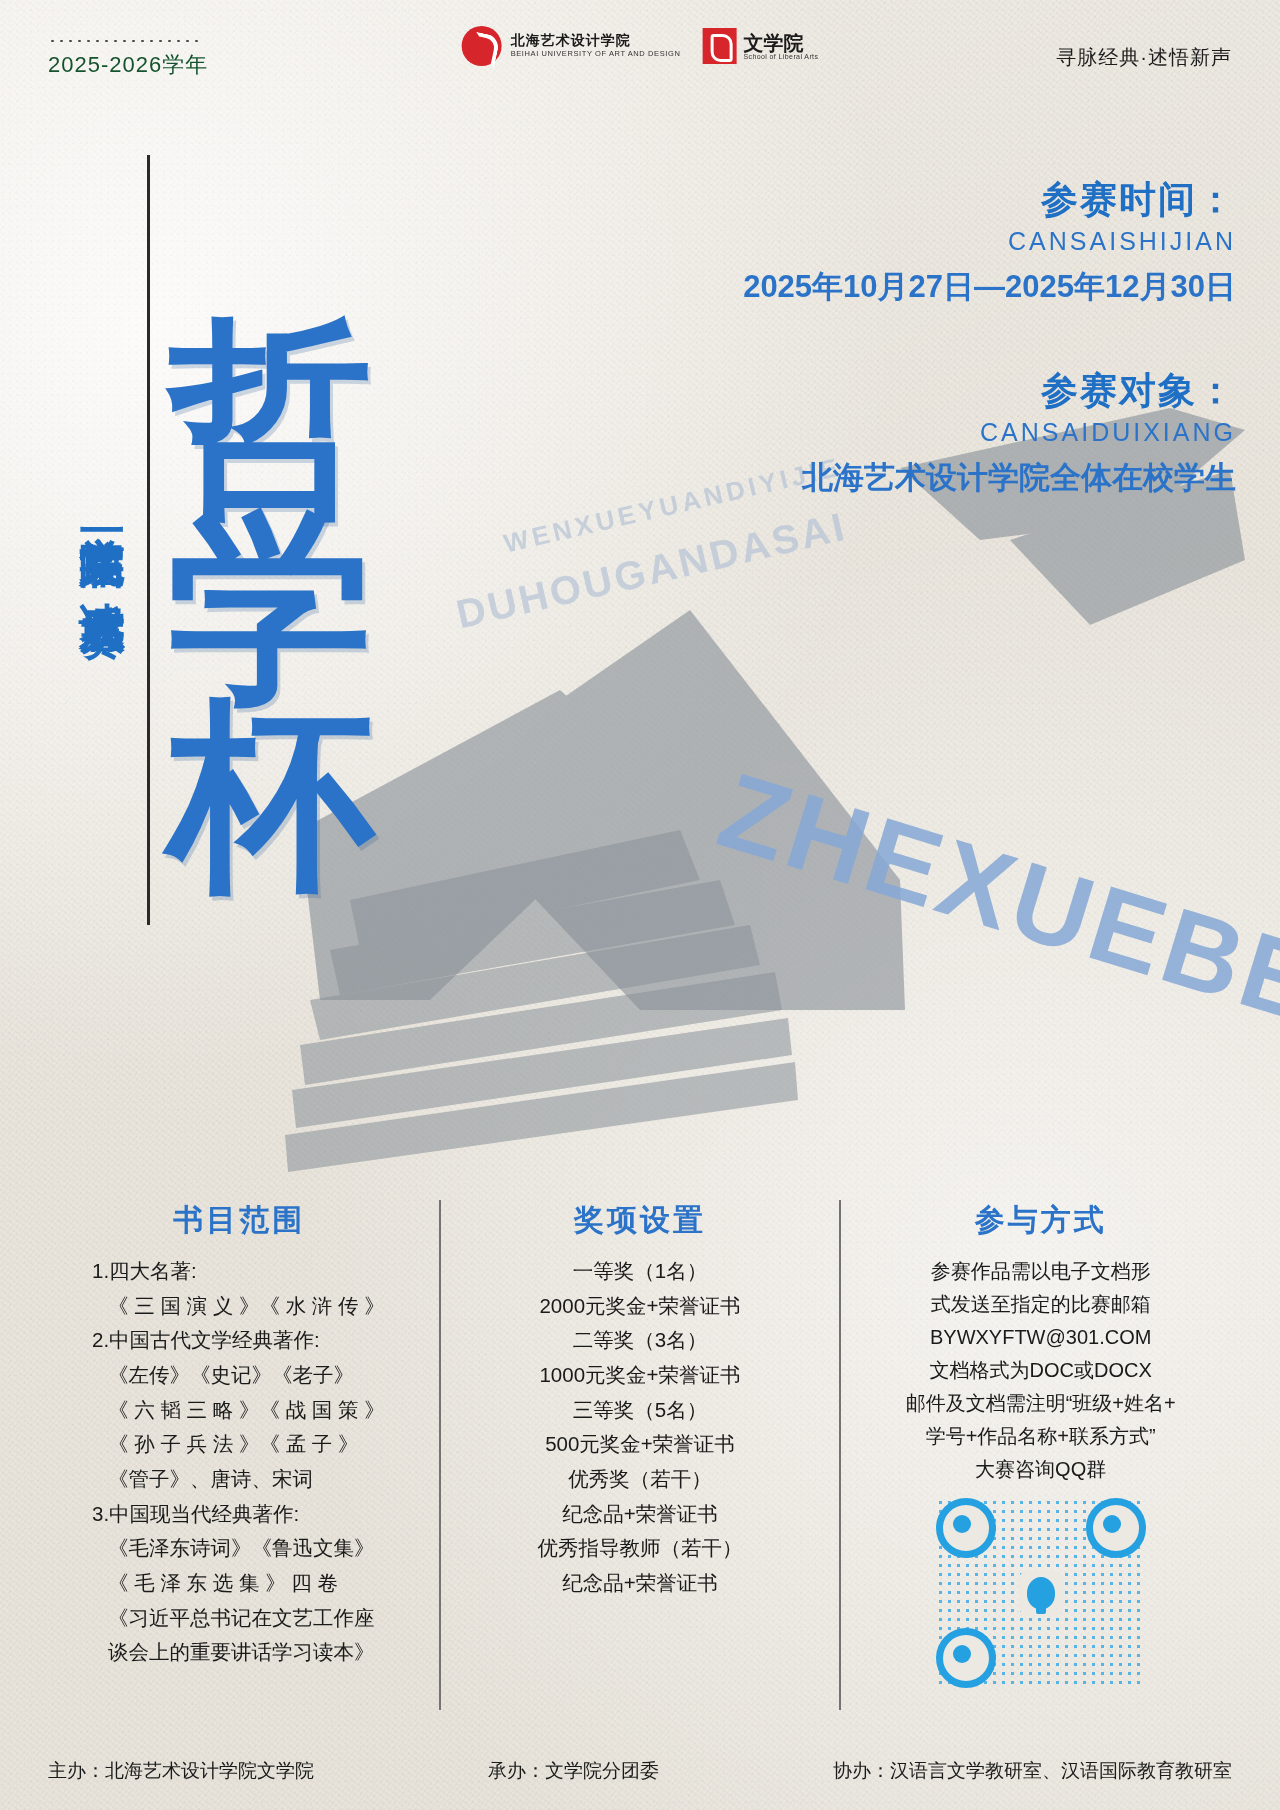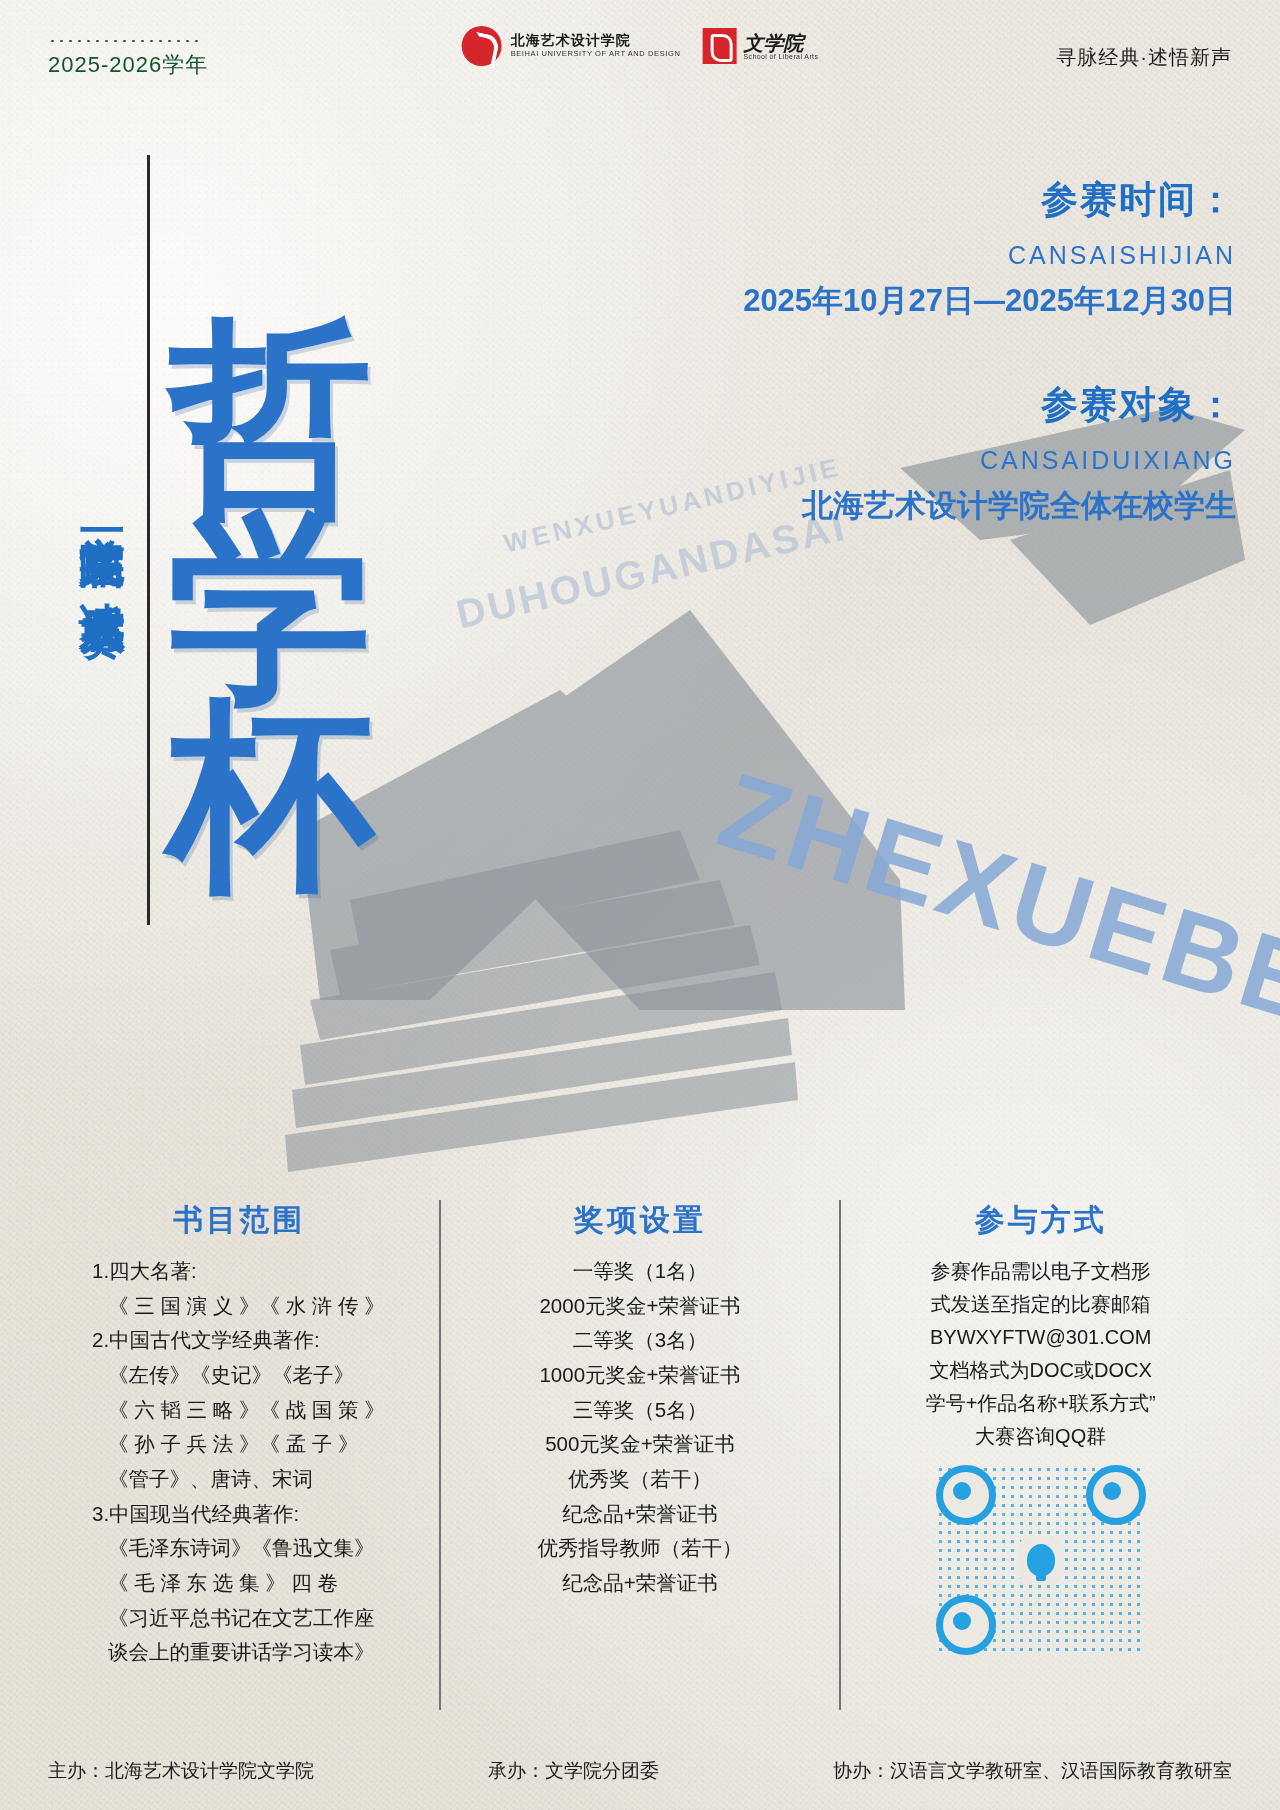--- a/index.html
+++ b/index.html
@@ -50,21 +50,21 @@
   .logo-mark:before{
     content:"";position:absolute;left:11px;top:8px;width:17px;height:24px;
     border:4px solid #fff;border-left-color:transparent;border-bottom-color:transparent;
     border-radius:0 14px 0 14px;transform:rotate(12deg);
   }
   .logo-txt-cn{font-size:14px;font-weight:700;color:#1b1b1b;letter-spacing:1px;line-height:1.05;font-family:"Liberation Serif","DejaVu Serif",serif;}
   .logo-txt-en{font-size:7.5px;color:#333;letter-spacing:.6px;white-space:nowrap;}
   .logo2{display:flex;align-items:center;gap:7px;}
   .logo2-mark{width:34px;height:36px;background:#d7262b;position:relative;flex:none;}
   .logo2-mark:after{content:"";position:absolute;left:8px;top:6px;width:16px;height:22px;border:3px solid #fff;border-radius:3px 10px 3px 10px;}
-  .logo2-cn{font-size:20px;font-weight:700;color:#1b1b1b;font-family:"Liberation Serif","DejaVu Serif",serif;line-height:1;font-style:italic;}
+  .logo2-cn{font-size:20px;font-weight:700;color:#1b1b1b;font-family:"Liberation Serif","DejaVu Serif",serif;line-height:1;}
   .logo2-en{font-size:7px;color:#333;letter-spacing:.4px;}
   .slogan{position:absolute;right:48px;top:44px;font-size:20px;color:#1c1c1c;letter-spacing:1px;}
 
   
   .vline{position:absolute;left:147px;top:155px;width:3px;height:770px;background:#2a2a2a;}
   .v-title{
     position:absolute;left:48px;top:152px;width:84px;
     font-size:46px;font-weight:700;color:#1f6fc4;
     letter-spacing:2px;line-height:1.28;text-align:center;
     writing-mode:vertical-rl;text-orientation:upright;
@@ -79,21 +79,21 @@
     font-size:205px;line-height:0.97;letter-spacing:-4px;
     text-shadow:3px 4px 0 rgba(40,90,150,.22);
   }
   .hero div{white-space:nowrap;}
   .hero .l2{margin-top:-10px;}
   .hero .l3{margin-top:-12px;}
 
   
   .info{position:absolute;right:44px;top:175px;text-align:right;color:#1f6fc4;}
   .info h3{margin:0;font-size:37px;font-weight:800;letter-spacing:2px;}
-  .info .en{font-size:25px;letter-spacing:3px;font-weight:400;margin-top:16px;color:#2b73c8;}
+  .info .en{font-size:25px;letter-spacing:3px;font-weight:400;margin-top:2px;color:#2b73c8;}
   .info .val{font-size:31px;font-weight:700;margin-top:10px;color:#2b73c8;letter-spacing:0;}
   .info .blk2{margin-top:58px;}
 
   
   .shapes{position:absolute;inset:0;pointer-events:none;}
 
   .ghost-py{
     position:absolute;color:#b9c6d6;font-weight:700;opacity:.75;white-space:nowrap;
     letter-spacing:4px;
   }
@@ -253,20 +253,21 @@
     <p>优秀指导教师（若干）</p>
     <p>纪念品+荣誉证书</p>
   </div>
 
   <div class="col join">
     <h4>参与方式</h4>
     <p>参赛作品需以电子文档形</p>
     <p>式发送至指定的比赛邮箱</p>
     <p>BYWXYFTW@301.COM</p>
     <p>文档格式为DOC或DOCX</p>
+    <p>邮件及文档需注明“班级+姓名+</p>
     <p>学号+作品名称+联系方式”</p>
     <p>大赛咨询QQ群</p>
 
     <div class="qr">
       <div class="qr-dots"></div>
       <div class="qr-eye eye-tl"></div>
       <div class="qr-eye eye-tr"></div>
       <div class="qr-eye eye-bl"></div>
       <div class="qr-center">
           <span></span>

